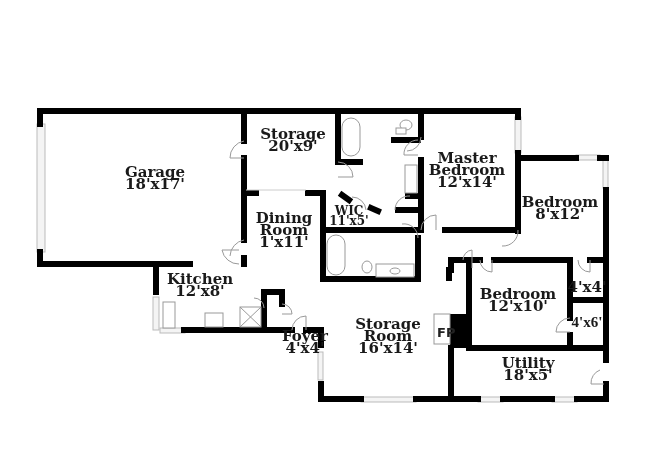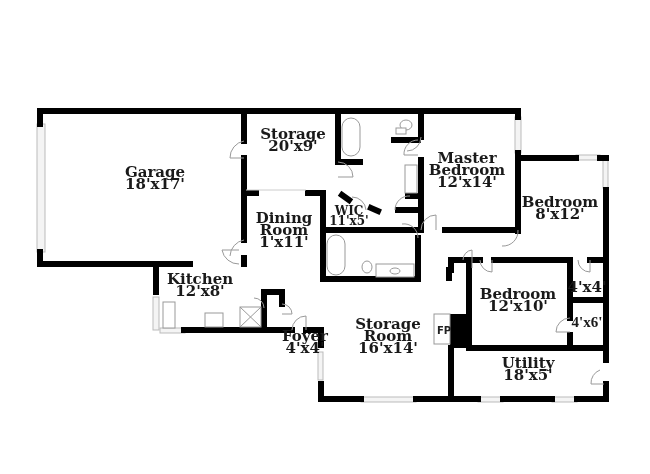--- a/index.html
+++ b/index.html
@@ -1,20 +1,20 @@
 <!DOCTYPE html>
 <html><head>
 <meta charset="utf-8">
 <style>
   html,body{margin:0;padding:0;background:#ffffff;}
   body{width:650px;height:474px;position:relative;overflow:hidden;font-family:"DejaVu Serif","Liberation Serif",serif;}
   #plan{position:absolute;left:0;top:0;width:650px;height:474px;}
   .room-label{position:absolute;text-align:center;font-weight:bold;font-size:15px;line-height:12px;color:#1a1a1a;white-space:nowrap;transform:translateX(-50%);}
   .room-label span{display:block;}
-  .fp-label{position:absolute;font-size:10px;font-weight:bold;color:#222;font-family:"DejaVu Sans","Liberation Sans",sans-serif;}
+  .fp-label{position:absolute;font-size:13px;font-weight:bold;color:#222;font-family:"DejaVu Sans","Liberation Sans",sans-serif;}
 </style>
 </head>
 <body>
 
 <svg id="plan" viewBox="0 0 650 474" xmlns="http://www.w3.org/2000/svg">
 
   <g fill="#f4f4f4" stroke="#bbbbbb" stroke-width="1">
     <rect x="37" y="124" width="8" height="128"></rect>
     <rect x="515" y="117" width="6" height="36"></rect>
     <rect x="576" y="155" width="24" height="5"></rect>

